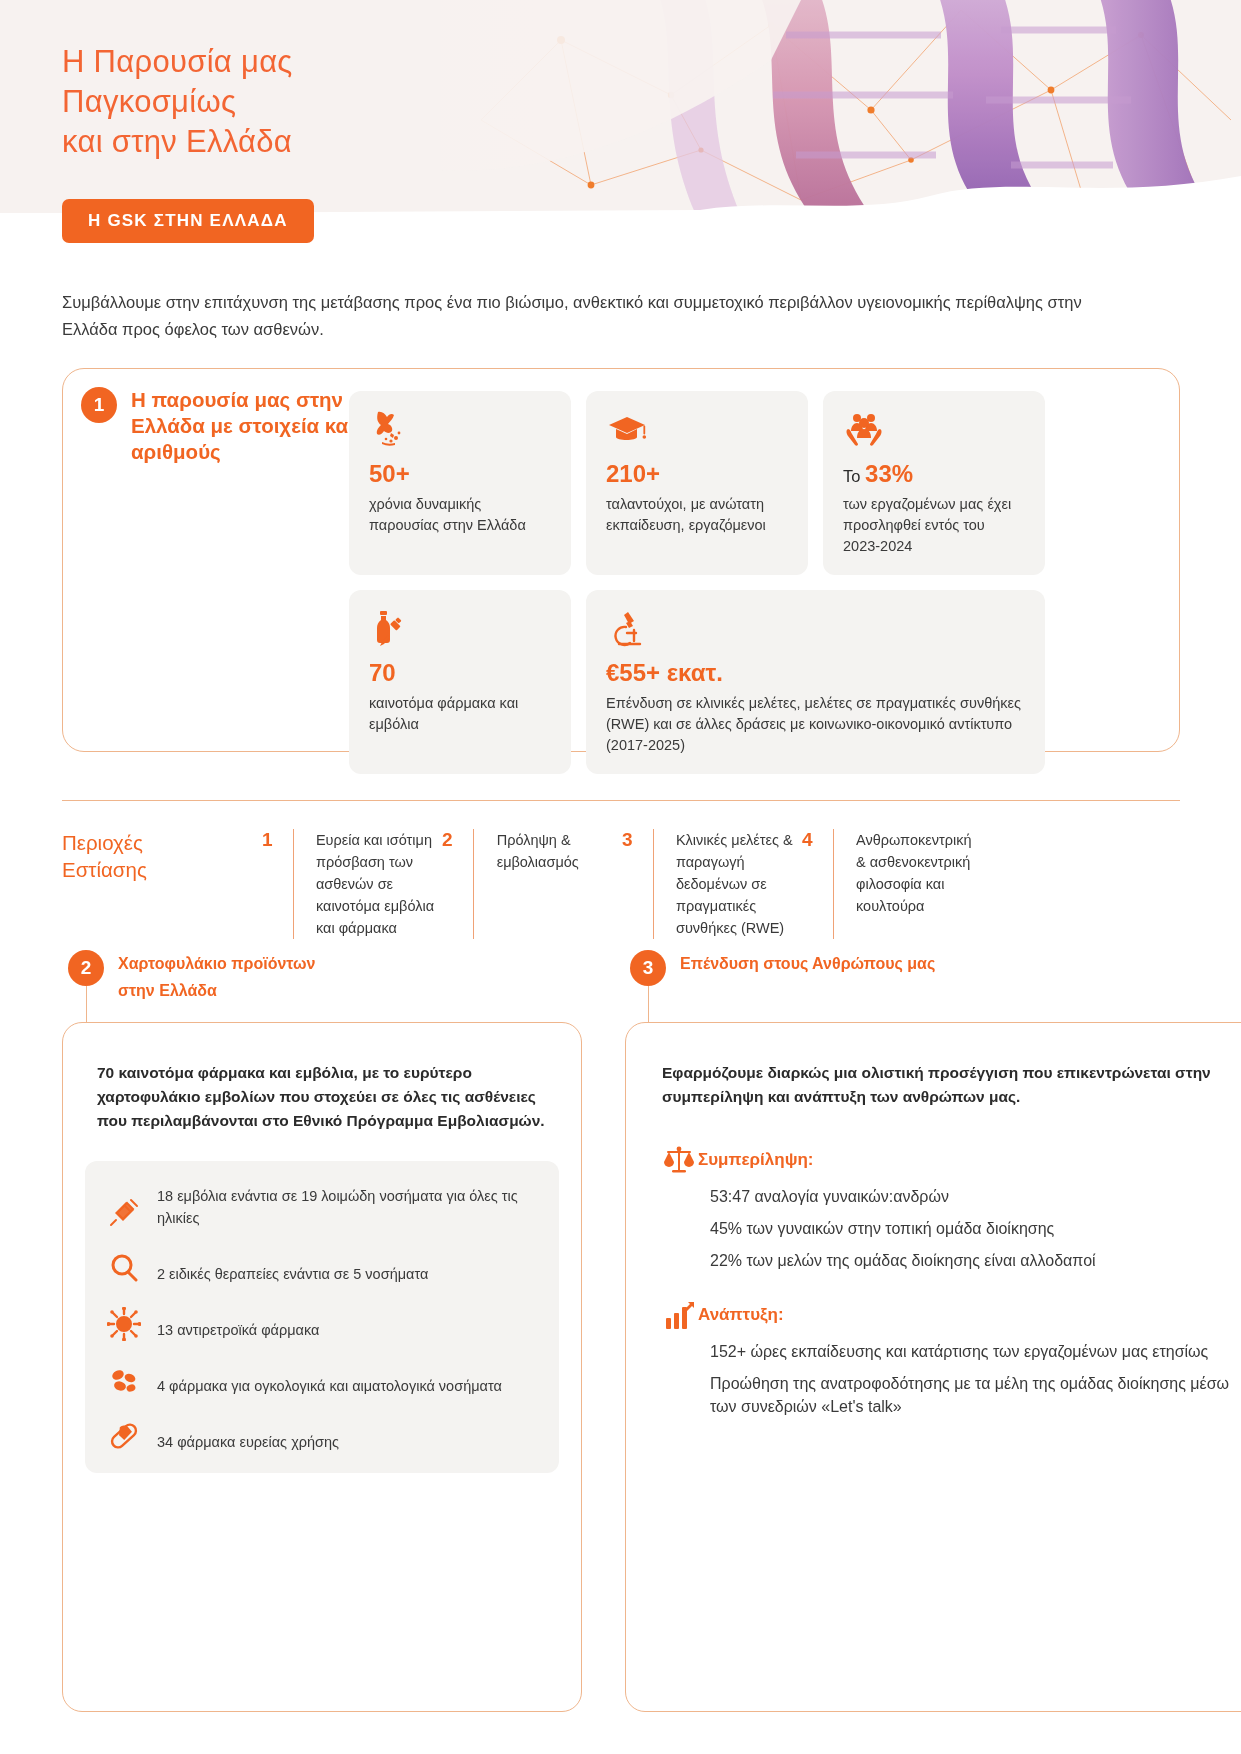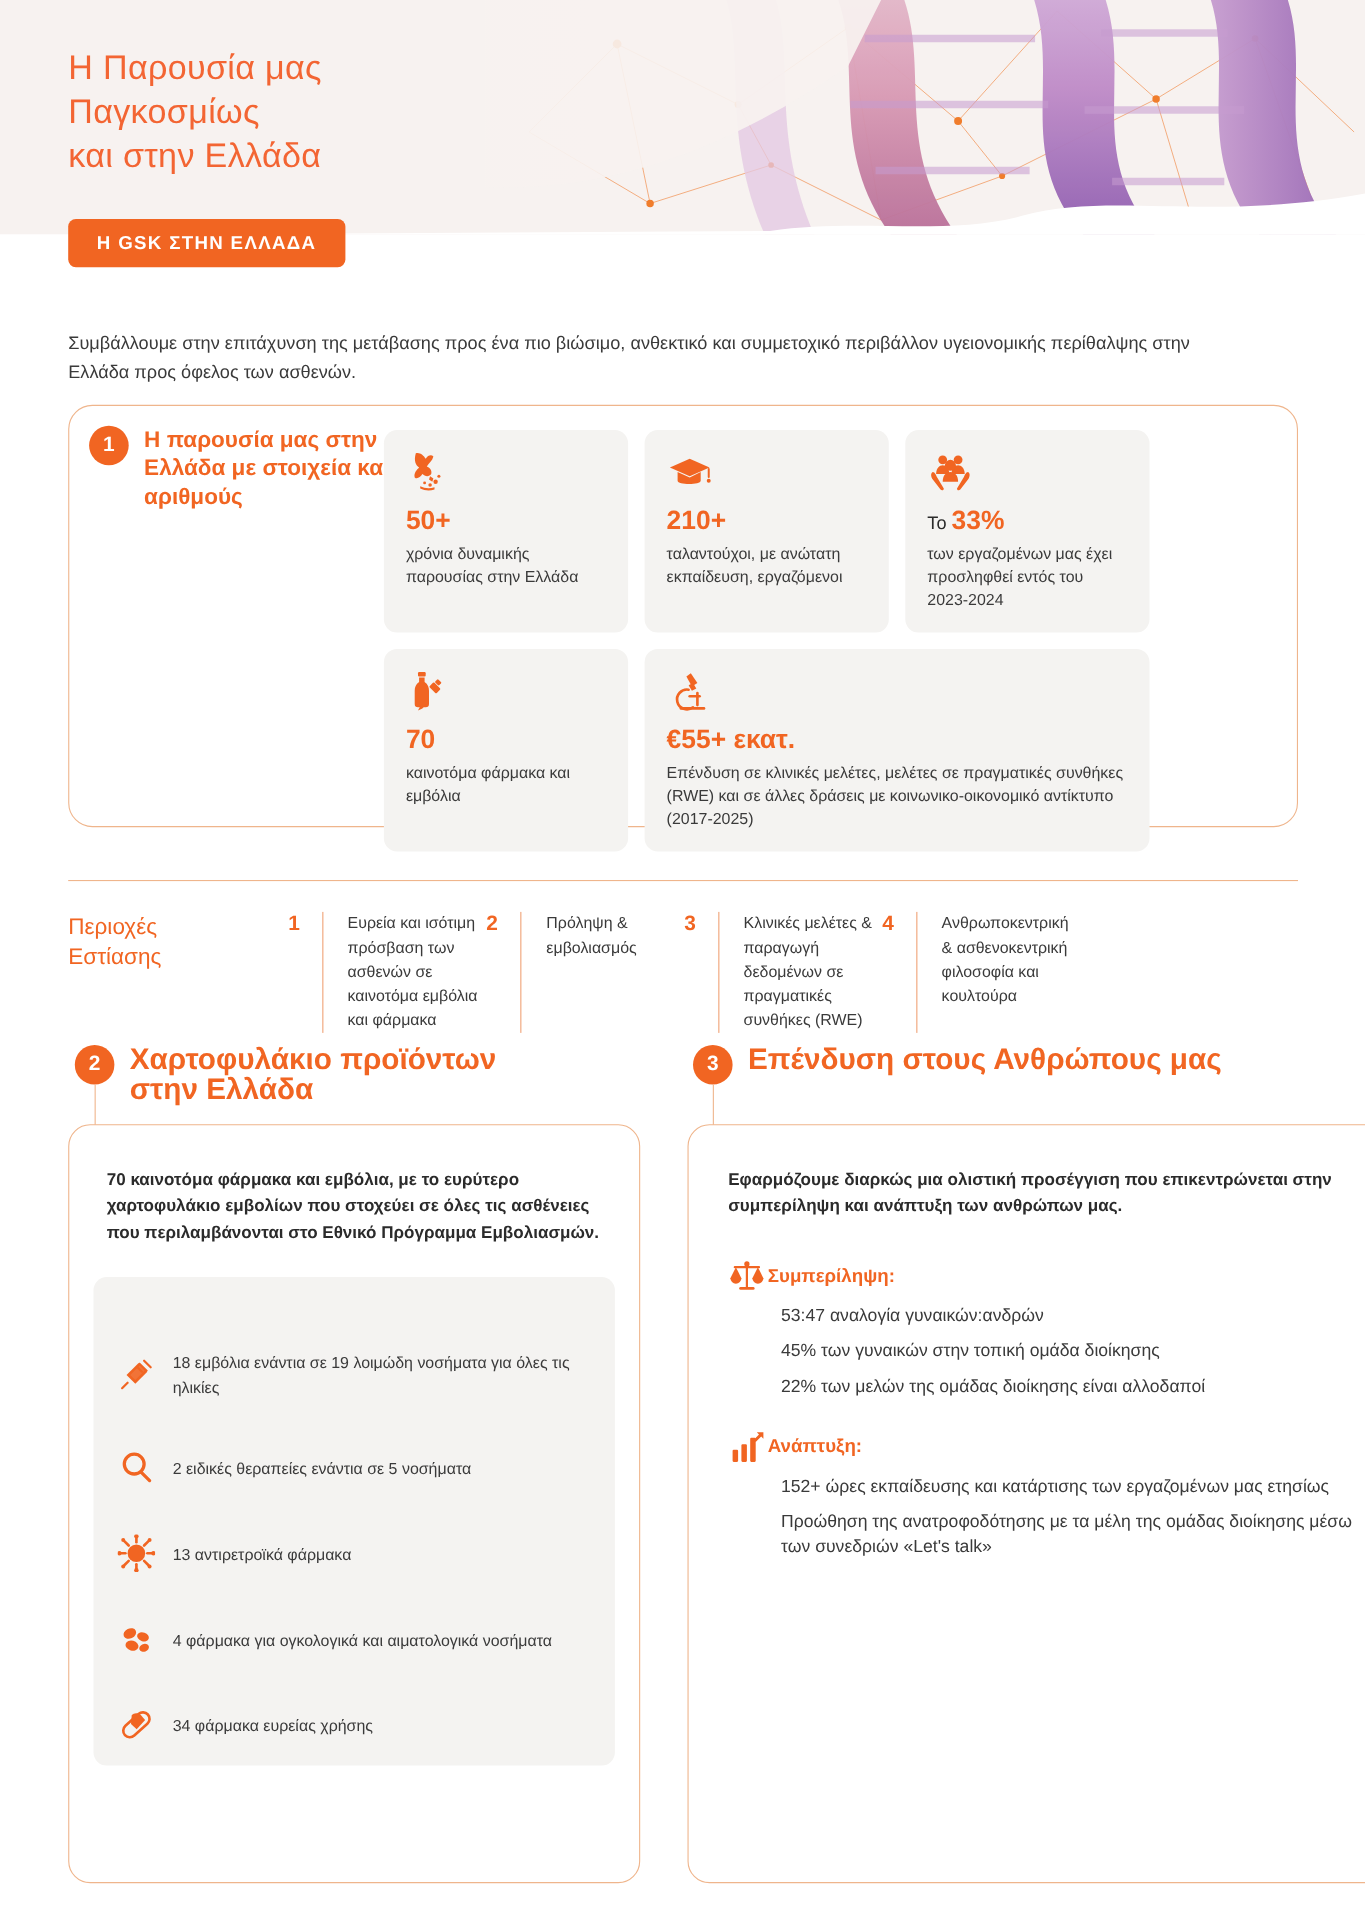--- a/index.html
+++ b/index.html
@@ -45,21 +45,21 @@
   .badge {
     position:absolute; left:62px; top:199px;
     background:#f16522; color:#fff;
     font-weight:bold; font-size:17px; letter-spacing:1.2px;
     padding:12px 26px; border-radius:7px;
     z-index:5;
   }
 
   
   .intro {
-    position:absolute; left:62px; top:282px; width:1050px;
+    position:absolute; left:62px; top:272px; width:1050px;
     font-size:16.5px; line-height:27px; color:#3a3a3a;
   }
 
   
   .sec1 {
     position:absolute; left:62px; top:368px; width:1118px; height:384px;
     border:1.4px solid #efb58c; border-radius:22px;
     background:#fff;
   }
   .num-circle {
@@ -107,40 +107,40 @@
   .focus-item { display:flex; gap:10px; width:180px; }
   .focus-item .fnum {
     color:#f16522; font-weight:bold; font-size:19px; line-height:22px;
     flex:0 0 auto; padding-right:10px;
   }
   .focus-item .fsep { width:1.4px; background:#f0a276; margin-right:13px; align-self:stretch; }
   .focus-item .ftxt { font-size:14.5px; line-height:22px; color:#3a3a3a; }
 
   
   .sec-head { display:flex; gap:14px; align-items:flex-start; }
-  .sec-head .sec-title { color:#f16522; font-weight:bold; font-size:27px; line-height:27px; }
+  .sec-head .sec-title { color:#f16522; font-weight:bold; font-size:16px; line-height:27px; }
 
   .sec2-head { position:absolute; left:68px; top:950px; width:520px; }
   .sec3-head { position:absolute; left:630px; top:950px; width:520px; }
 
   .panel {
     position:absolute;
     border:1.4px solid #efb58c;
     border-radius:20px;
     background:#fff;
   }
   .panel2 { left:62px; top:1022px; width:520px; height:690px; }
   .panel3 { left:625px; top:1022px; width:668px; height:690px; }
 
   .p-lead {
     font-weight:bold; font-size:15.5px; line-height:24px; color:#2b2b2b;
   }
 
   .list-box { background:#f4f3f1; border-radius:12px; padding:20px 22px; }
-  .list-row { display:flex; gap:16px; align-items:center; margin-bottom:22px;margin-top:44px; }
+  .list-row { display:flex; gap:16px; align-items:flex-end; margin-bottom:22px; }
   .list-row:last-child { margin-bottom:0; }
   .list-ico { flex:0 0 34px; height:34px; color:#f16522; }
   .list-txt { font-size:14.5px; line-height:22px; color:#3a3a3a; padding-top:4px; }
 
   .pill-block { margin-bottom:26px; }
   .pill-head { display:flex; gap:2px; align-items:center; margin-bottom:8px; }
   .pill-ico { flex:0 0 34px; height:34px; color:#f16522; }
   .pill-title { color:#f16522; font-weight:bold; font-size:17px; }
   .pill-lines { padding-left:48px; }
   .pill-lines div { font-size:16px; line-height:23px; color:#3a3a3a; margin-bottom:9px; }

